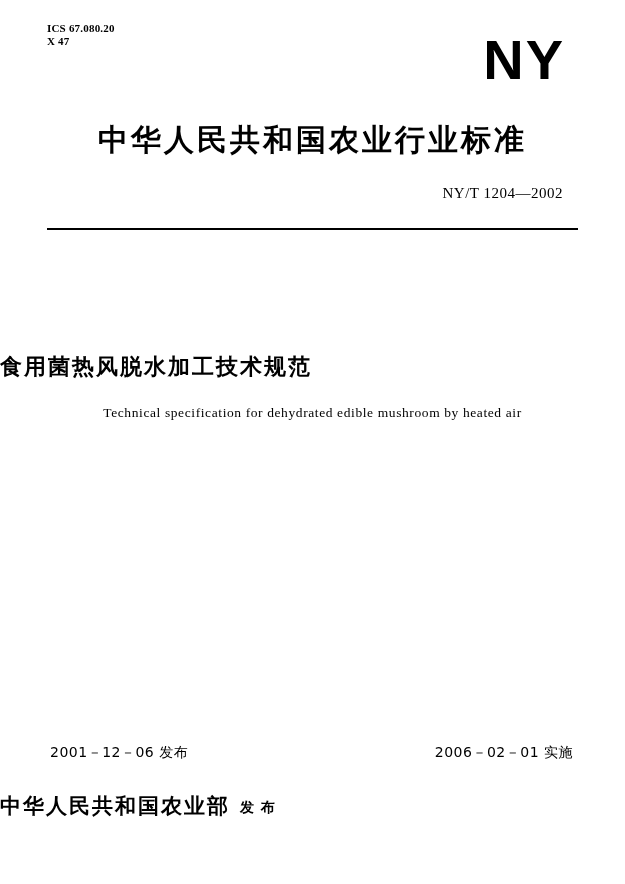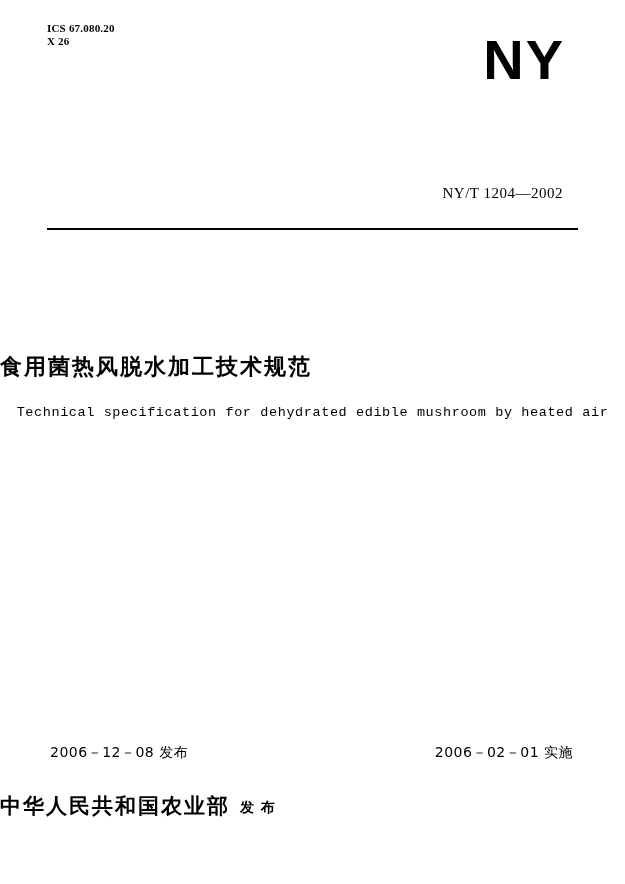--- a/index.html
+++ b/index.html
@@ -93,21 +93,21 @@
     font-size: 22px;
     letter-spacing: 2px;
   }
 
   
   .doc-title-en {
     position: absolute;
     left: 0; right: 0;
     top: 405px;
     text-align: center;
-    font-family: Liberation Mono, monospace;
+    font-family: Liberation Serif, serif;
     font-size: 13.5px;
     letter-spacing: 0.6px;
   }
 
   
   .issue-date {
     position: absolute;
     left: 50px;
     top: 744px;
     font-family: "DejaVu Sans", sans-serif;
@@ -142,35 +142,36 @@
     vertical-align: 1px;
   }
 </style>
 </head>
 <body>
 
 <div class="page">
 
   <div class="ics-block">
     <div class="ics-line">ICS 67.080.20</div>
-    <div class="ics-line">X 26</div>
+    <div class="ics-line">X 47</div>
   </div>
 
   <div class="ny-mark">NY</div>
 
+  <div class="cn-title">中华人民共和国农业行业标准</div>
 
   <div class="std-number">NY/T 1204—2002</div>
 
   <div class="rule"></div>
 
   <div class="doc-title-cn">食用菌热风脱水加工技术规范</div>
 
   <div class="doc-title-en">Technical specification for dehydrated edible mushroom by heated air</div>
 
-  <div class="issue-date">2006－12－08 发布</div>
+  <div class="issue-date">2001－12－06 发布</div>
 
   <div class="impl-date">2006－02－01 实施</div>
 
   <div class="publisher">
     <span>中华人民共和国农业部</span><span class="pub-verb">发 布</span>
   </div>
 
 </div>
 
 </body></html>

